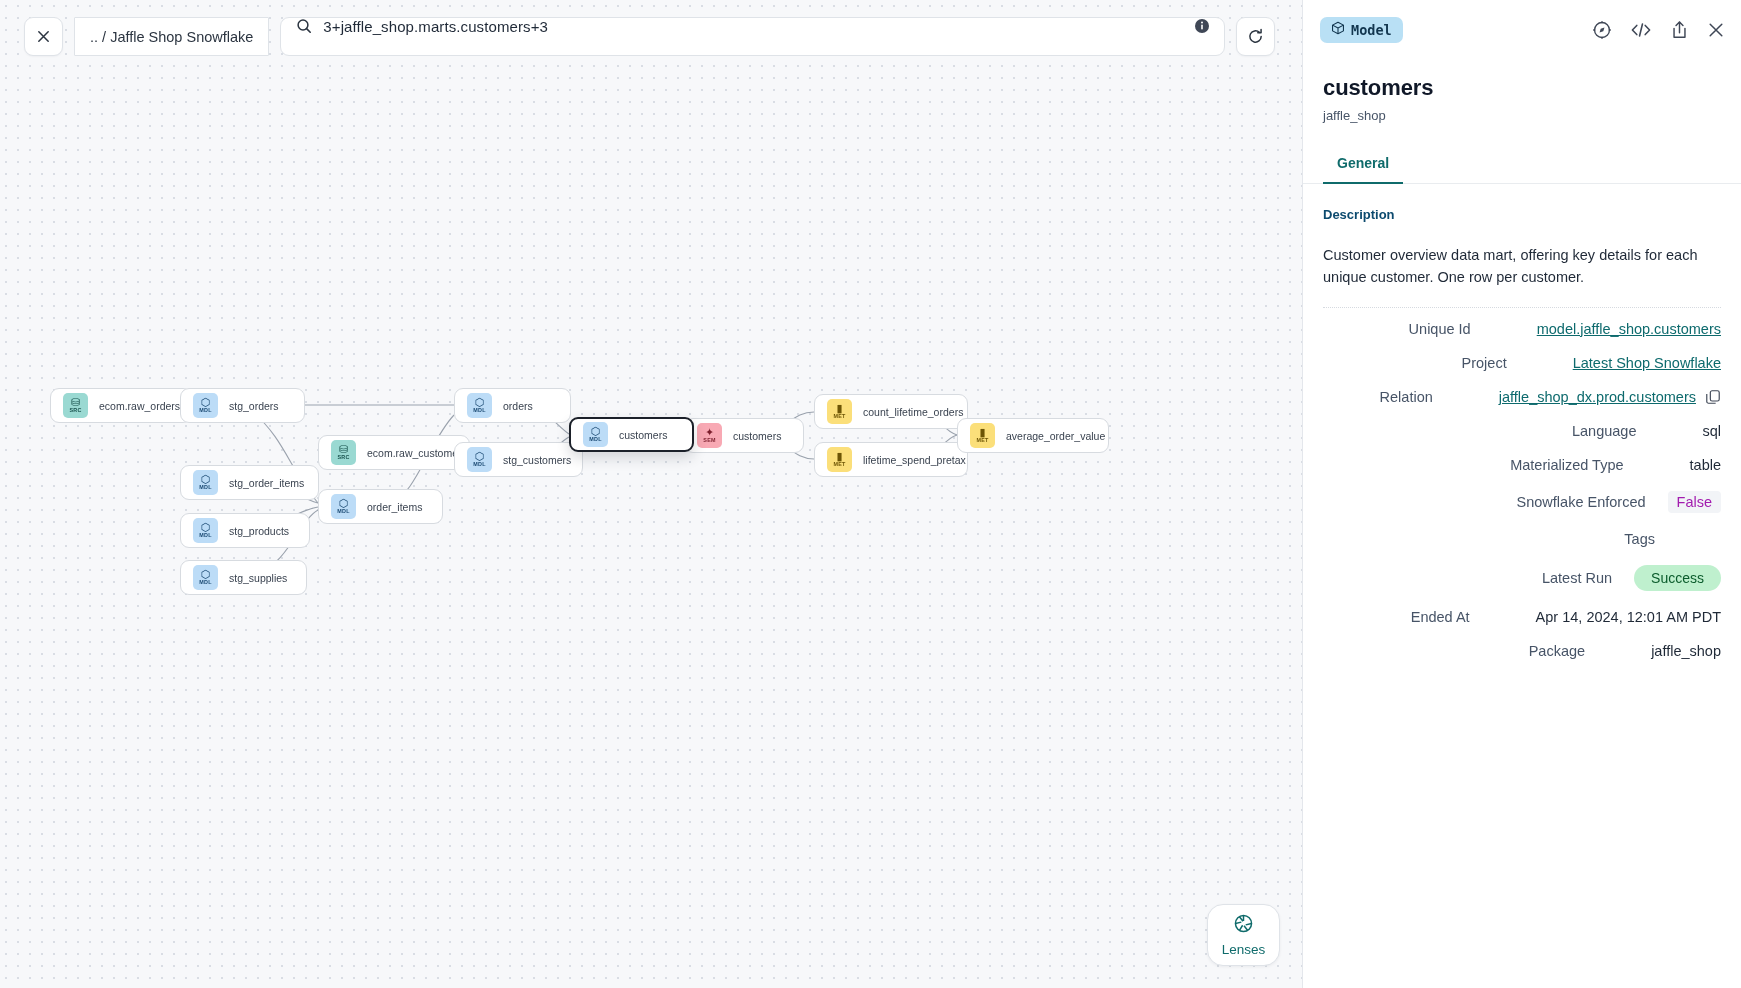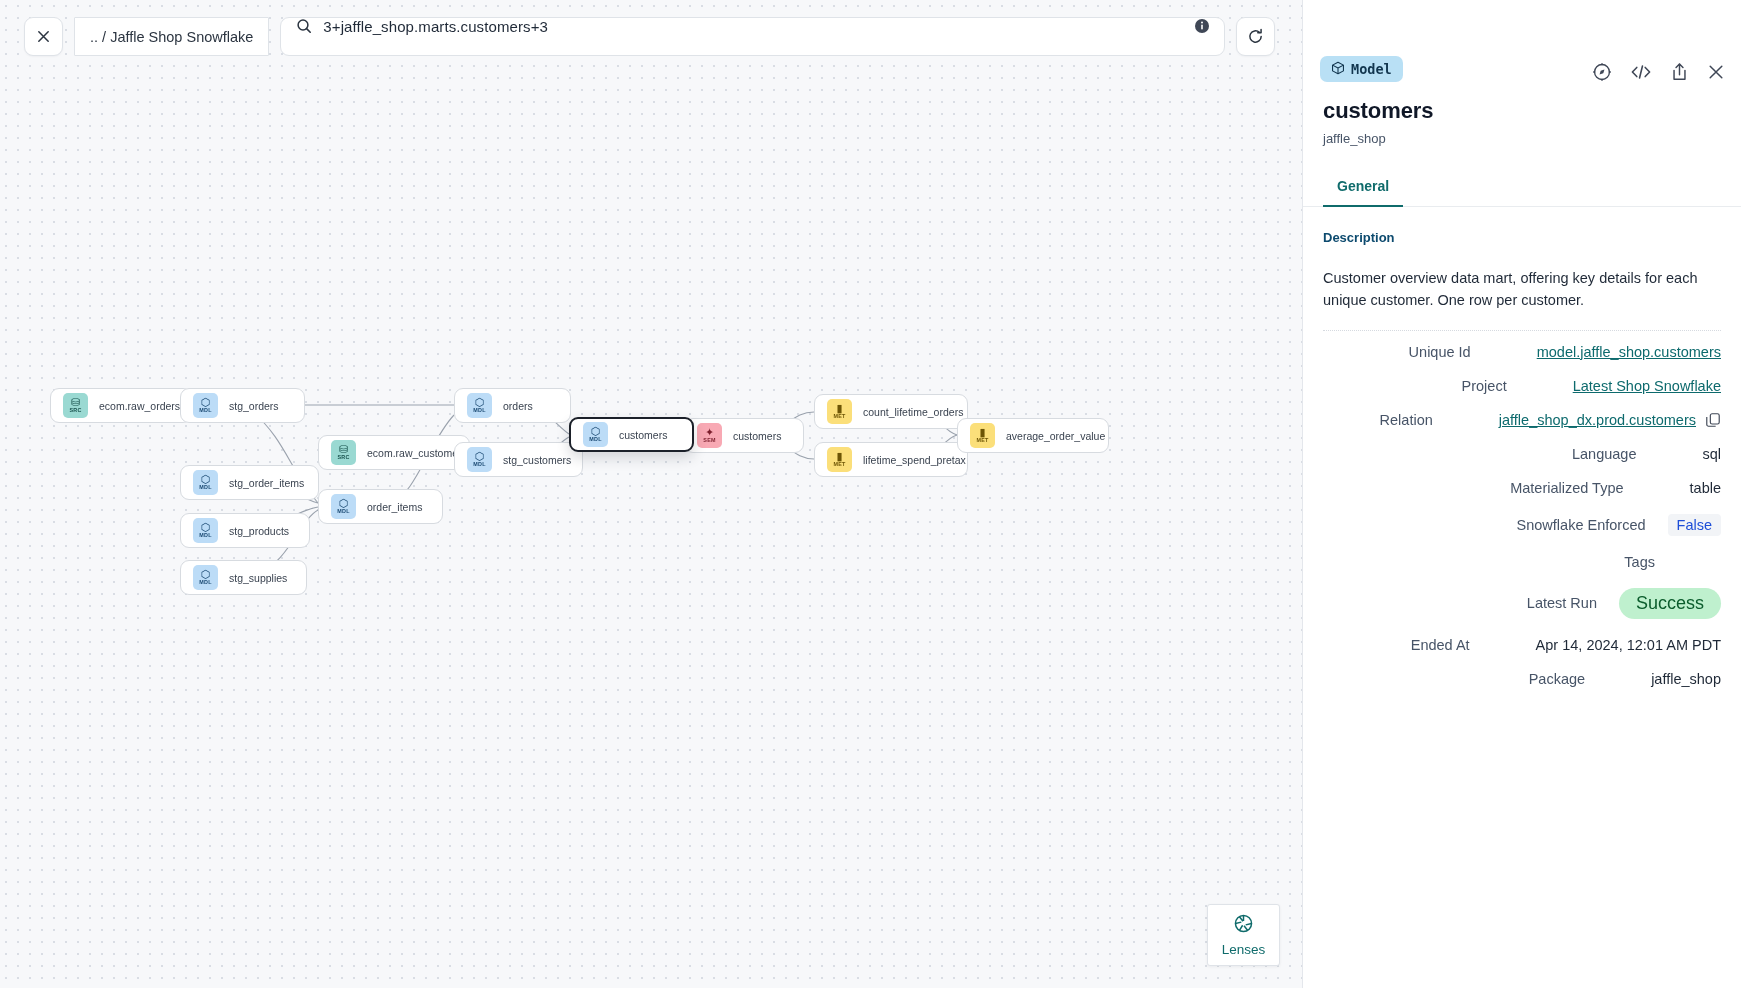--- a/index.html
+++ b/index.html
@@ -89,40 +89,39 @@
   .node-label { font-size: 10.5px; color: #3a4350; white-space: nowrap; }
 
   svg.edges { position: absolute; inset: 0; width: 1302px; height: 988px; z-index: 5; pointer-events: none; }
   svg.edges path { fill: none; stroke: #9aa2ad; stroke-width: 1.1px; }
   svg.edges path.dotted { stroke-dasharray: 2.5 2.5; }
 
   
   .lenses {
     position: absolute; right: 22px; bottom: 22px;
     width: 73px; height: 62px;
-    background: #fff; border: 1px solid #dfe3e8; border-radius: 3px;
+    background: #fff; border: 1px solid #dfe3e8; border-radius: 16px;
     display: flex; flex-direction: column; align-items: center; justify-content: center;
     gap: 4px; cursor: pointer; z-index: 25;
     box-shadow: 0 1px 3px rgba(16,24,40,.06);
   }
   .lenses .ltext { font-size: 13.5px; color: #0f6b6b; }
 
   
   .panel {
     width: 439px; flex: 0 0 439px; height: 988px;
     background: #fff;
     border-left: 1px solid #e4e7ec;
     display: flex; flex-direction: column;
   }
   .panel-top {
     height: 59px; flex: 0 0 59px;
-    display: flex; align-items: flex-end;
+    display: flex; align-items: center;
     padding: 0 16px 0 17px;
     gap: 10px;
-    margin-top: 23px;
   }
   .type-chip {
     background: #b9e0f5; color: #12364f;
     border-radius: 7px; height: 26px; padding: 0 11px;
     display: inline-flex; align-items: center; gap: 6px;
     font-size: 13.5px; font-weight: 600;
     font-family: "DejaVu Sans Mono", monospace;
     cursor: pointer;
   }
   .panel-icons { margin-left: auto; display: flex; align-items: center; gap: 18px; }
@@ -147,24 +146,24 @@
 
   .row {
     display: flex; align-items: center; justify-content: flex-end;
     min-height: 32px; padding: 9px 0;
     gap: 22px;
   }
   .row-key { font-size: 14.5px; color: #475467; white-space: nowrap; }
   .row-val { font-size: 14.5px; color: #1f2937; text-align: right; padding-left: 44px; }
   .row-val.link { color: #0d6a6d; text-decoration: underline; cursor: pointer; }
   .row-val-wrap { display: flex; align-items: center; gap: 9px; justify-content: flex-end; }
-  .chip-gray { background: #f2f4f7; border-radius: 4px; padding: 3px 9px; font-size: 14.5px; color: #1d4ed8; }
+  .chip-gray { background: #f2f4f7; border-radius: 4px; padding: 3px 9px; font-size: 14.5px; color: #a21caf; }
   .pill-success {
     background: #bff0ce; color: #0b5c2c;
-    border-radius: 999px; padding: 5px 17px; font-size: 18px;
+    border-radius: 999px; padding: 5px 17px; font-size: 14px;
   }
   .copy-icon { cursor: pointer; display: flex; }
 </style>
 </head>
 <body>
 
 <div id="app">
 
   <div class="canvas">
 

